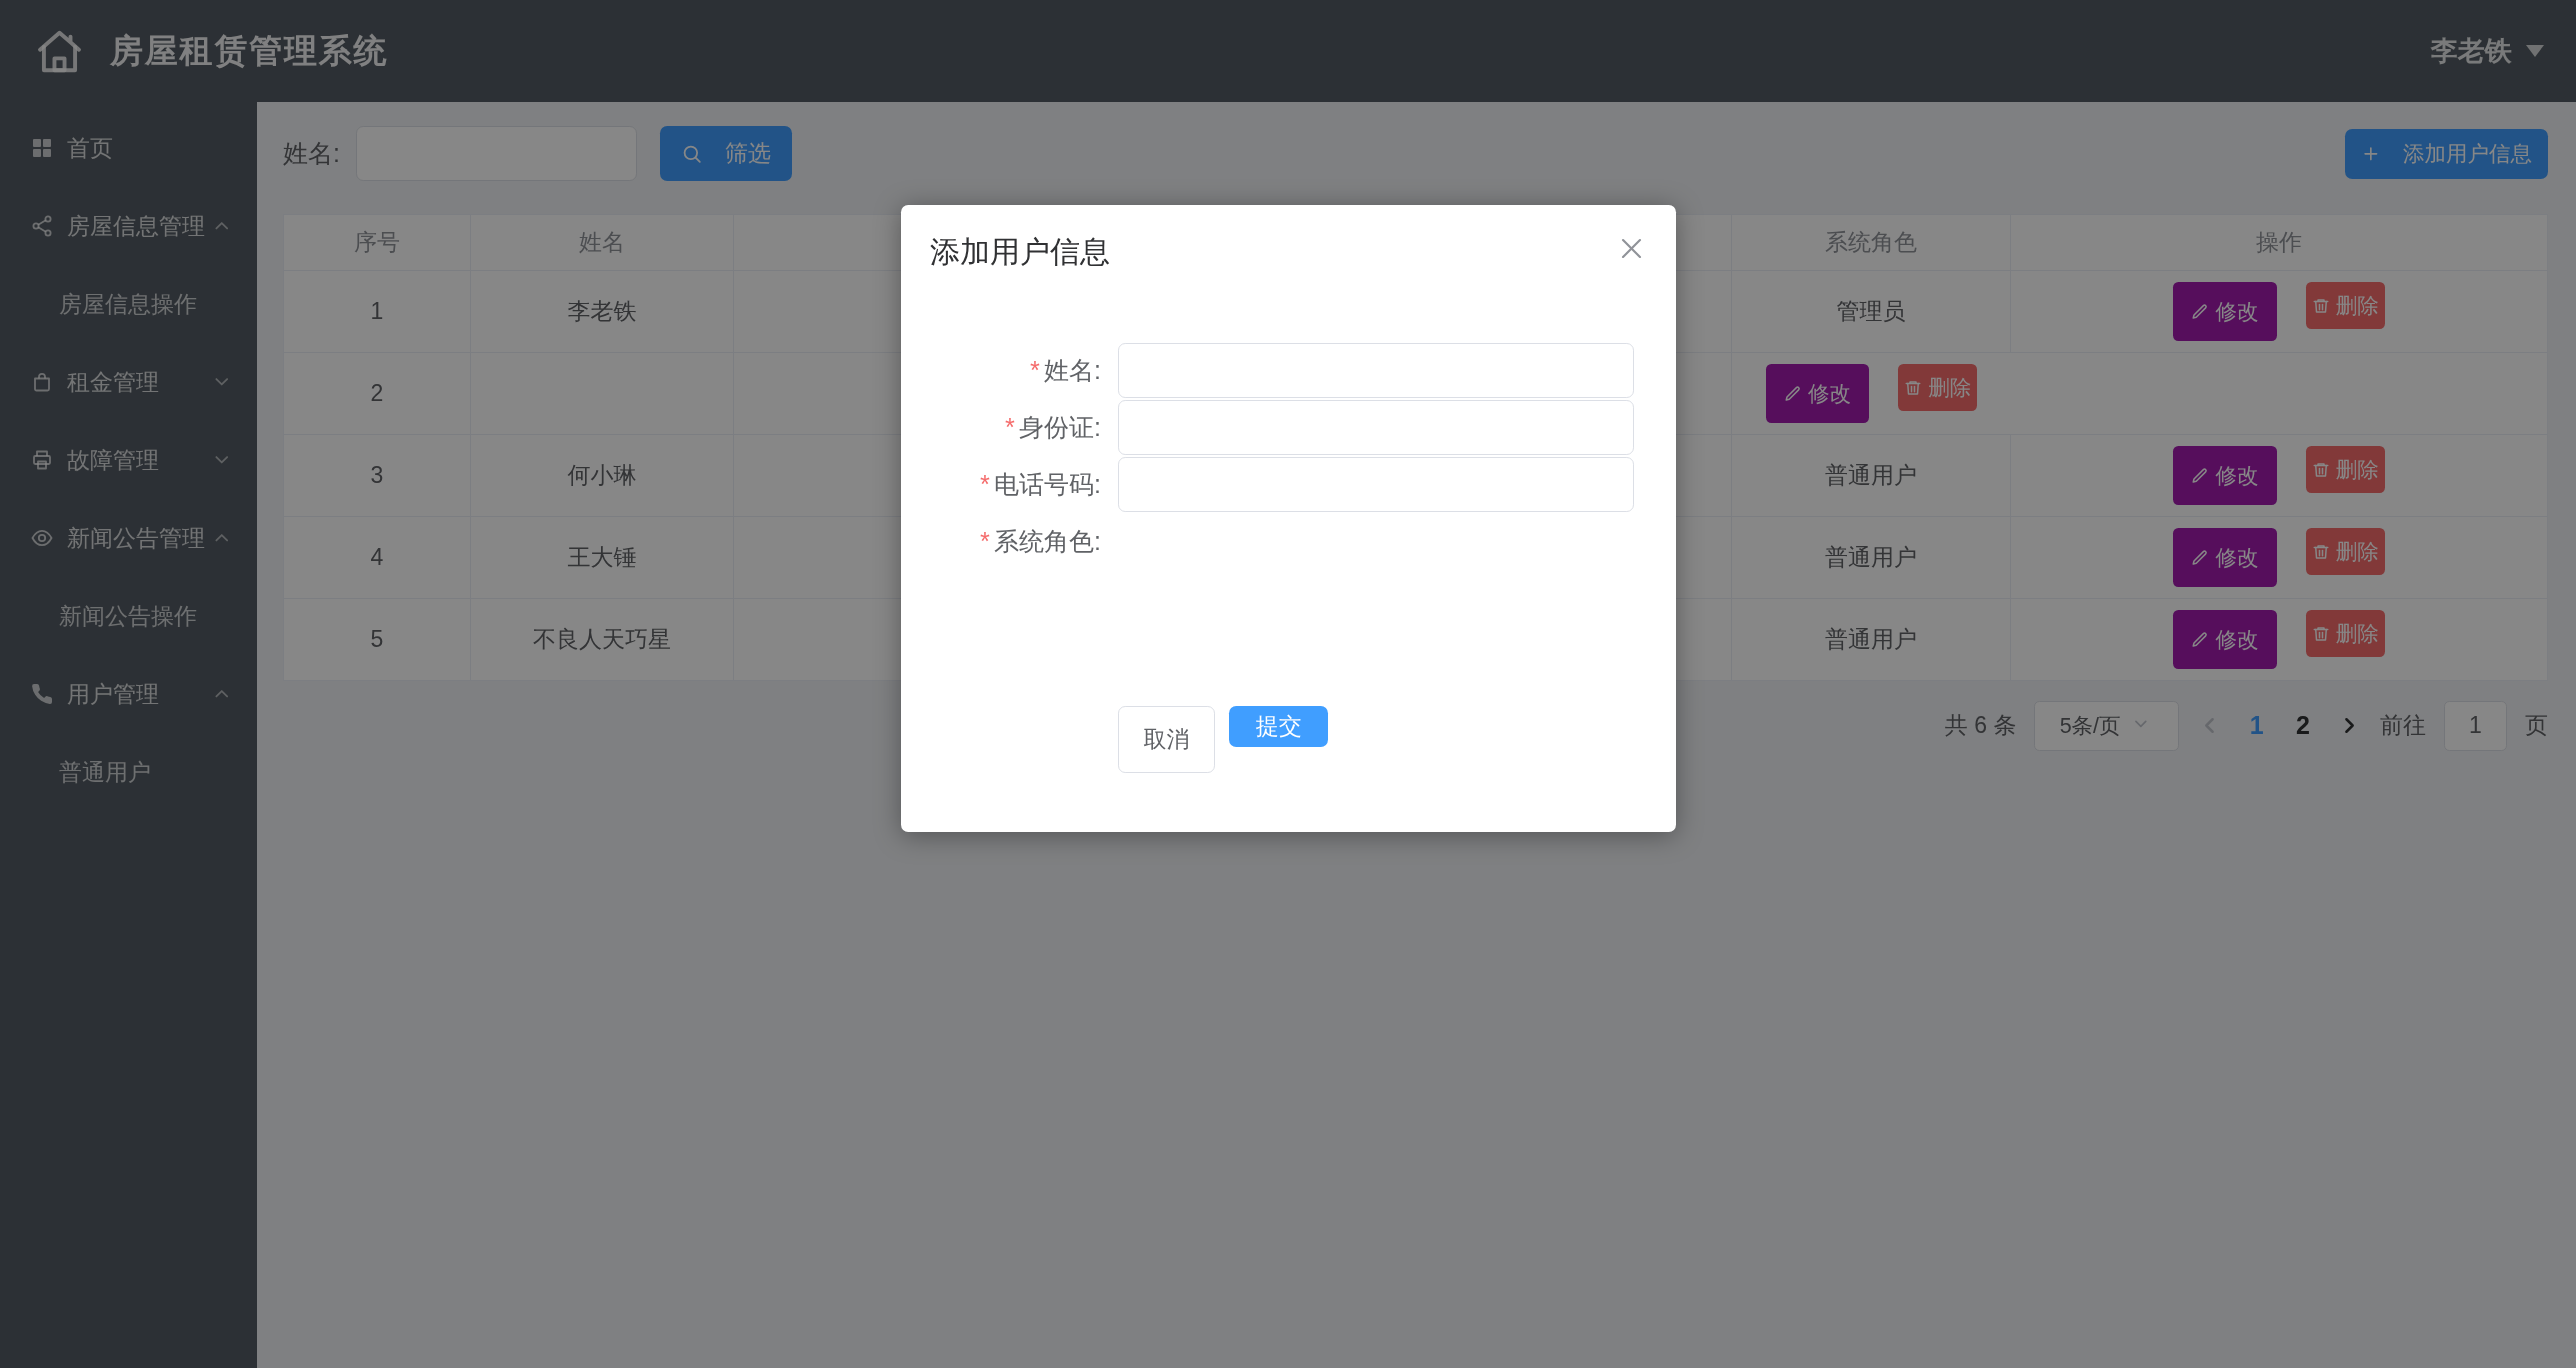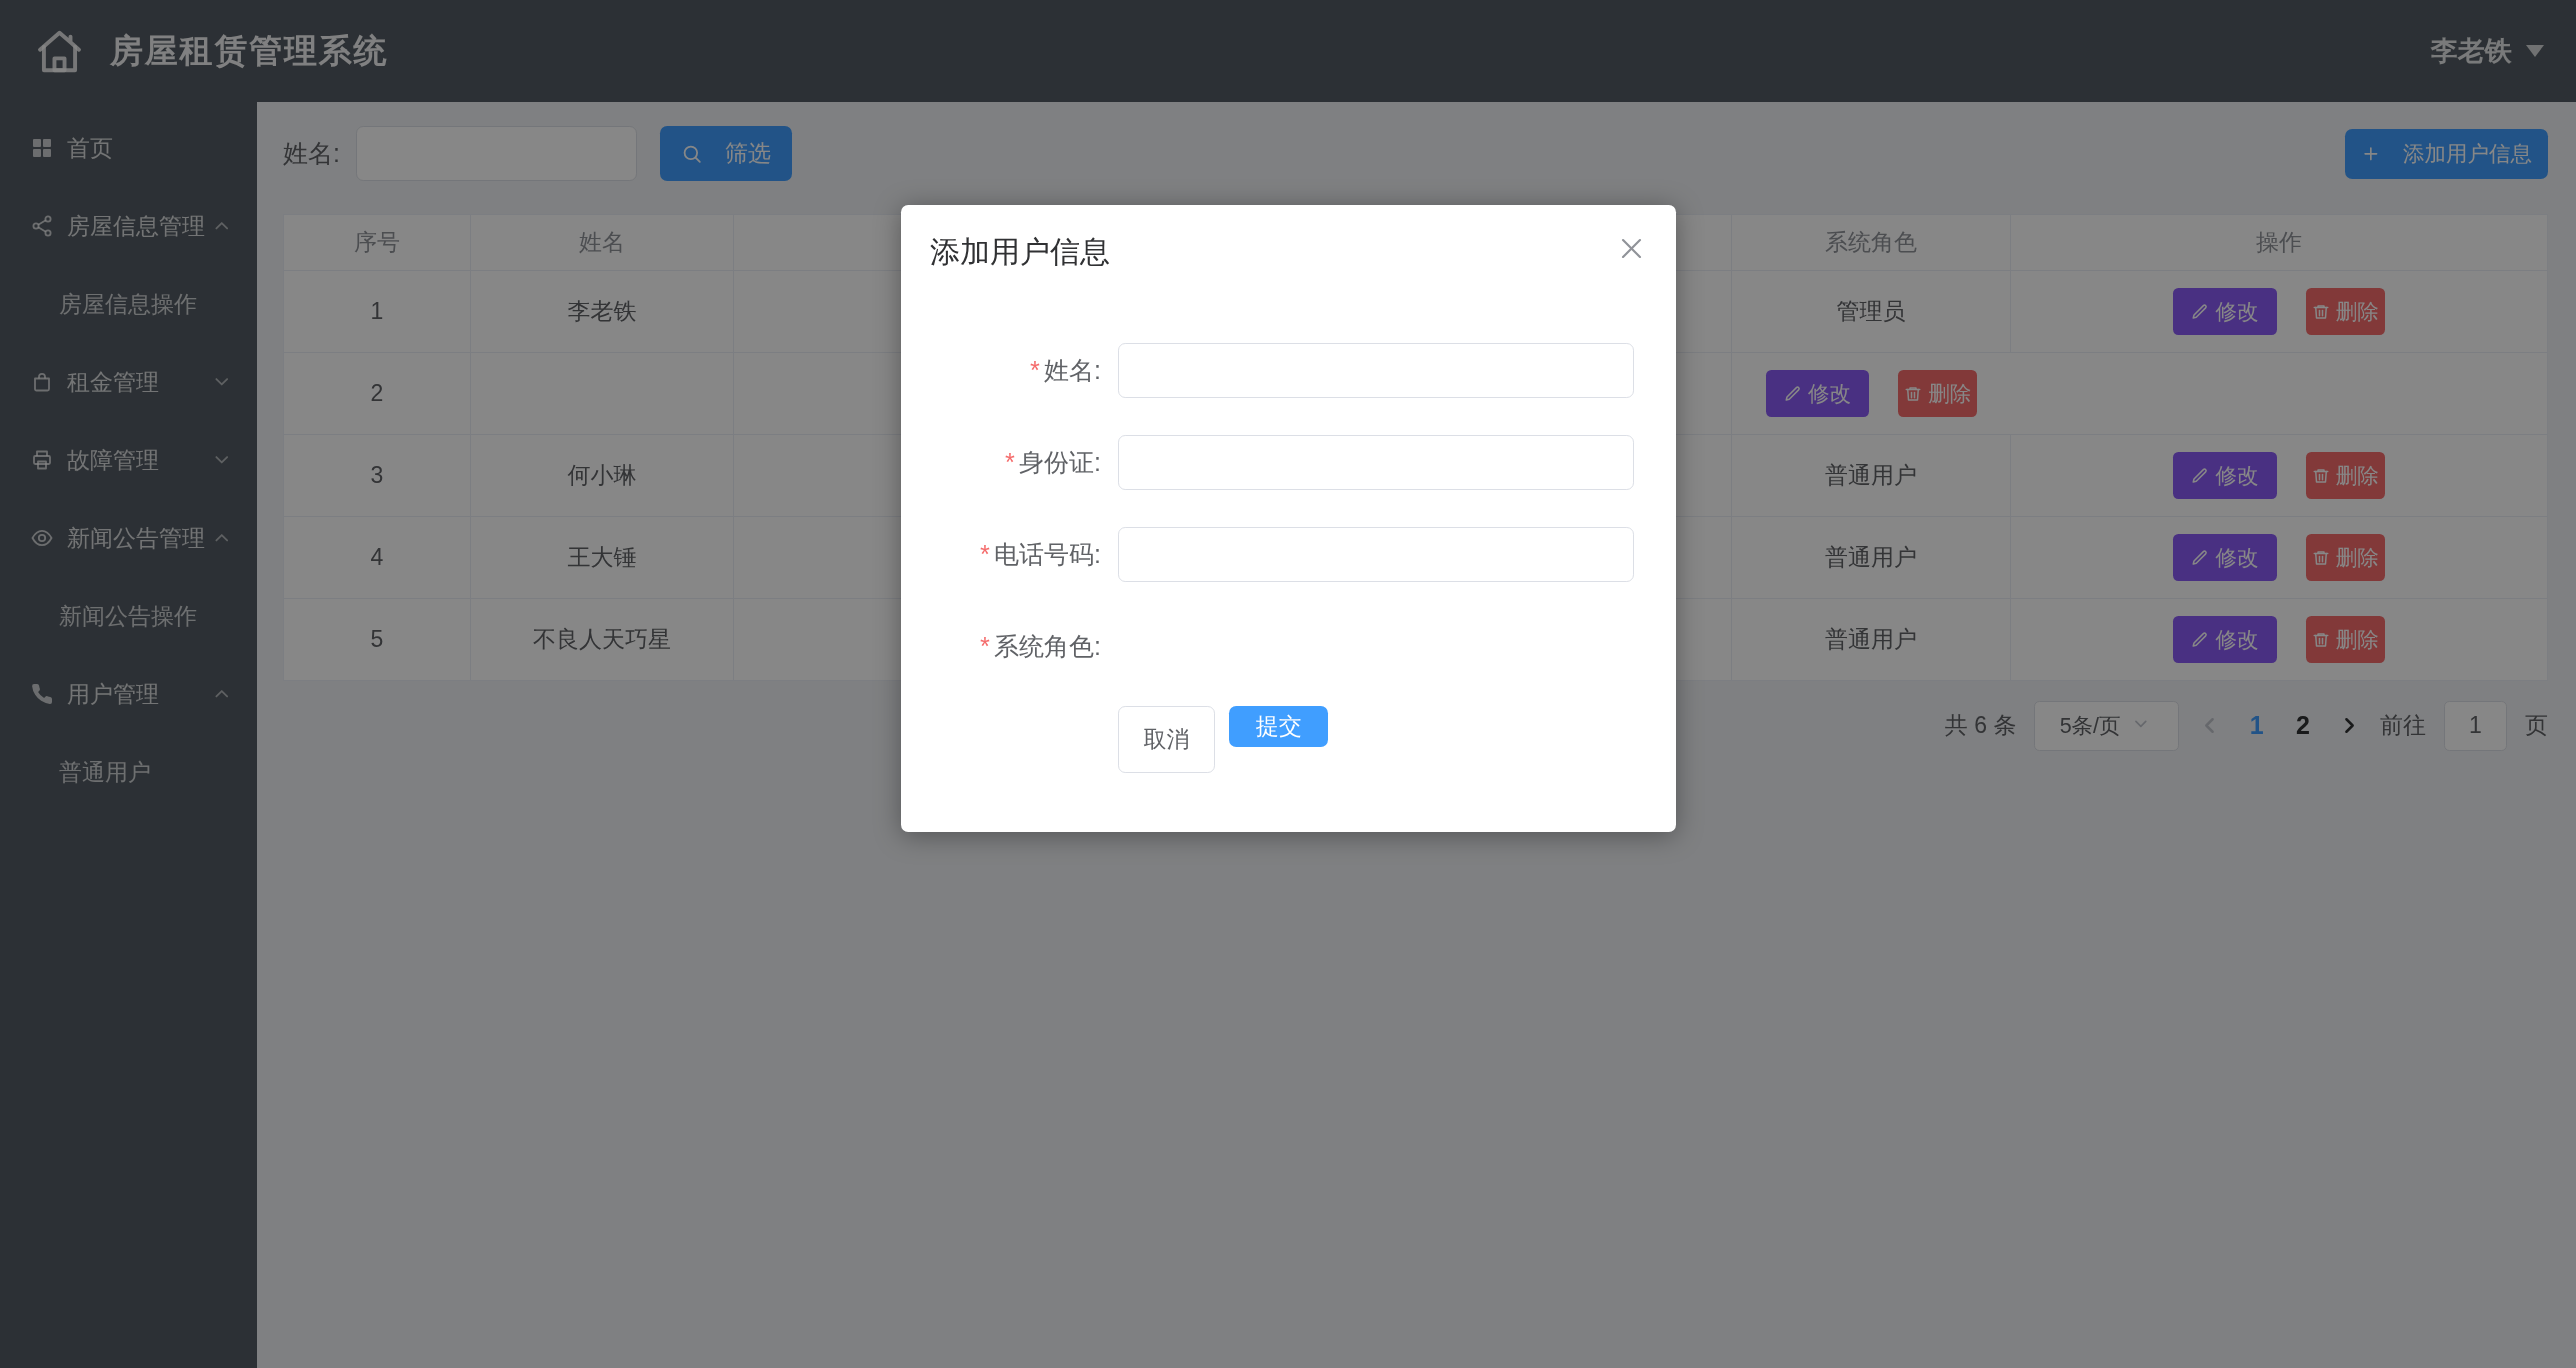--- a/index.html
+++ b/index.html
@@ -44,21 +44,21 @@
 
   
   .table { margin-top:33px; background:#fff; border:1.8px solid #ebeef5; border-bottom:none; }
   .t-row { display:grid; grid-template-columns:187px 263px 499px 499px 279px auto; border-bottom:1.8px solid #ebeef5; }
   .t-cell { display:flex; align-items:center; justify-content:center; border-right:1.8px solid #ebeef5;
             font-size:23px; color:#606266; overflow:hidden; }
   .t-cell:last-child { border-right:none; }
   .t-head .t-cell { height:55px; color:#909399; }
   .t-body .t-cell { height:81px; }
   .actions { display:flex; gap:29px; }
-  .btn-edit { background:#8b5cf6; color:#fff; height:47px; padding:4px 18px; font-size:21.5px; border-radius:5.4px; gap:6.3px; }
+  .btn-edit { background:#a21caf; color:#fff; height:59px; padding:4px 18px; font-size:21.5px; border-radius:5.4px; gap:6.3px; }
   .btn-del  { background:#F56C6C; color:#fff; height:47px; padding:0 6px; font-size:21.5px; border-radius:5.4px; gap:6.3px; }
 
   
   .pagination { margin-top:19.7px; display:flex; align-items:center; justify-content:flex-end; gap:18px;
                 font-size:23px; color:#606266; }
   .page-size { width:145px; height:50px; border:1.8px solid #dcdfe6; border-radius:5.4px; background:#fff;
                display:flex; align-items:center; justify-content:center; gap:10.7px; font-size:21.5px; cursor:pointer; }
   .pg-arrow { width:27px; height:27px; display:flex; align-items:center; justify-content:center; cursor:pointer; }
   .pg-num { font-size:25px; font-weight:bold; color:#303133; padding:0 7.2px; cursor:pointer; }
   .pg-num.active { color:#409EFF; }
@@ -67,21 +67,21 @@
 
   
   .overlay { position:fixed; inset:0; background:rgba(0,0,0,0.47); z-index:50; }
   .dialog { position:fixed; left:50%; margin-left:-387px; top:205px; width:775px; height:627px;
             background:#fff; border-radius:7.2px; box-shadow:0 3.6px 27px rgba(0,0,0,0.35); z-index:60; }
   .dialog-header { padding:27px 29px 0 29px; position:relative; }
   .dialog-title { font-size:30px; color:#303133; font-weight:500; }
   .dialog-close { position:absolute; top:29px; right:30px; width:29px; height:29px; color:#909399;
                   cursor:pointer; background:none; border:none; padding:0; }
   .dialog-body { position:absolute; top:137px; left:0; right:0; }
-  .form-row { display:flex; align-items:center; margin-bottom:35px; height:57px; }
+  .form-row { display:flex; align-items:center; height:57px; }
   .f-label { width:200px; text-align:right; font-size:25px; color:#606266; flex:none; white-space:nowrap; }
   .f-req { color:#F56C6C; margin-right:5.4px; font-size:25px; }
   .f-gap { width:17px; flex:none; }
   .f-input { width:516px; height:55px; border:1.8px solid #dcdfe6; border-radius:7.2px; font-size:23px;
              color:#606266; padding:0 20.6px; outline:none; background:#fff; }
   .f-select { width:308px; height:55px; border:1.8px solid #dcdfe6; border-radius:7.2px; background:#fff;
               display:flex; align-items:center; padding:0 16px 0 20.6px; cursor:pointer; }
   .f-placeholder { flex:1; font-size:23px; color:#c0c4cc; }
   .select-caret { width:23px; height:23px; color:#c0c4cc; flex:none; }
   .dialog-footer { position:absolute; top:501px; left:217px; display:flex; gap:14.3px; }

